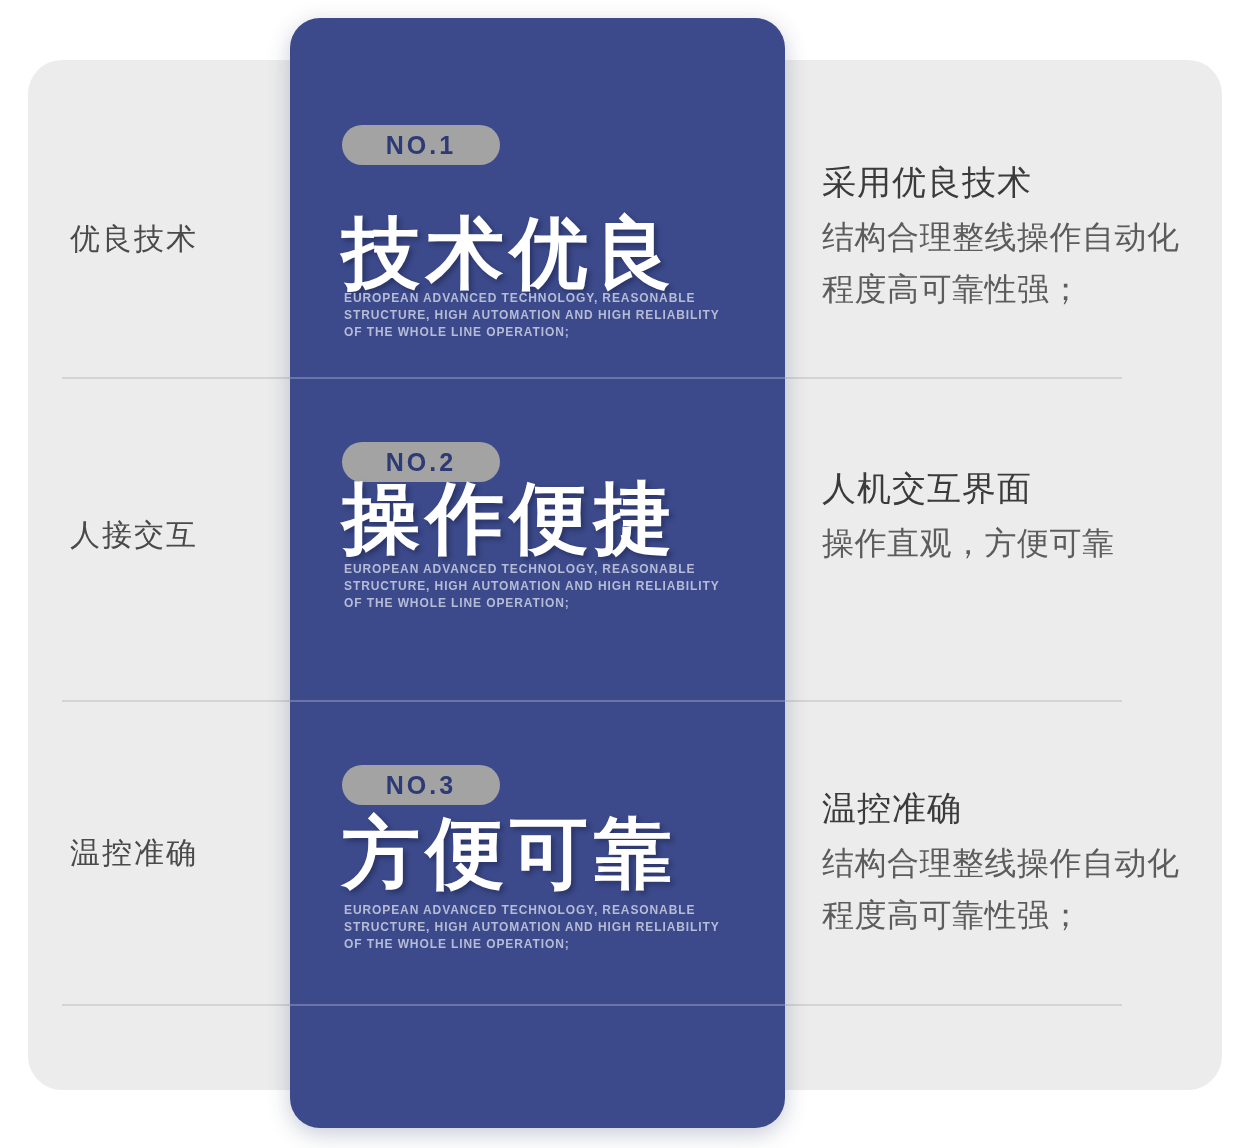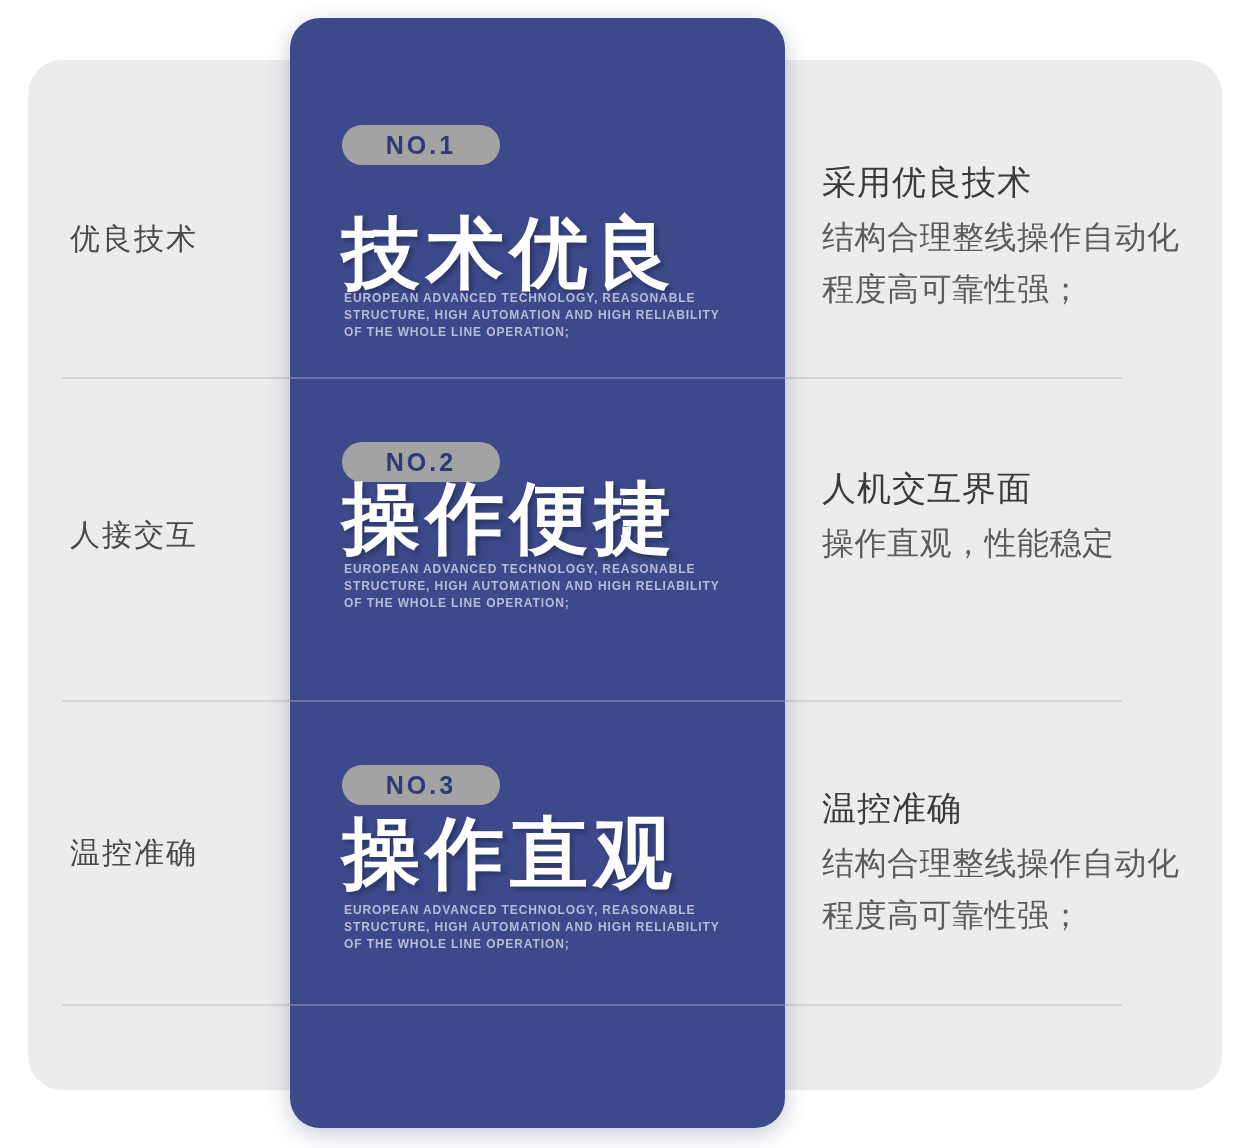--- a/index.html
+++ b/index.html
@@ -183,21 +183,21 @@
   <div class="left-label r3">温控准确</div>
 
   <div class="right-block r1">
     <div class="right-head">采用优良技术</div>
     <div class="right-line">结构合理整线操作自动化</div>
     <div class="right-line">程度高可靠性强；</div>
   </div>
 
   <div class="right-block r2">
     <div class="right-head">人机交互界面</div>
-    <div class="right-line">操作直观，性能稳定</div>
+    <div class="right-line">操作直观，方便可靠</div>
   </div>
 
   <div class="right-block r3">
     <div class="right-head">温控准确</div>
     <div class="right-line">结构合理整线操作自动化</div>
     <div class="right-line">程度高可靠性强；</div>
   </div>
 
   <div class="blue-card">
 
@@ -220,21 +220,21 @@
       <div class="cn-title">操作便捷</div>
       <div class="en-sub">
         <div>EUROPEAN ADVANCED TECHNOLOGY, REASONABLE</div>
         <div>STRUCTURE, HIGH AUTOMATION AND HIGH RELIABILITY</div>
         <div>OF THE WHOLE LINE OPERATION;</div>
       </div>
     </div>
 
     <div class="panel p3">
       <div class="badge">NO.3</div>
-      <div class="cn-title">操作直观</div>
+      <div class="cn-title">方便可靠</div>
       <div class="en-sub">
         <div>EUROPEAN ADVANCED TECHNOLOGY, REASONABLE</div>
         <div>STRUCTURE, HIGH AUTOMATION AND HIGH RELIABILITY</div>
         <div>OF THE WHOLE LINE OPERATION;</div>
       </div>
     </div>
 
   </div>
 </div>
 

